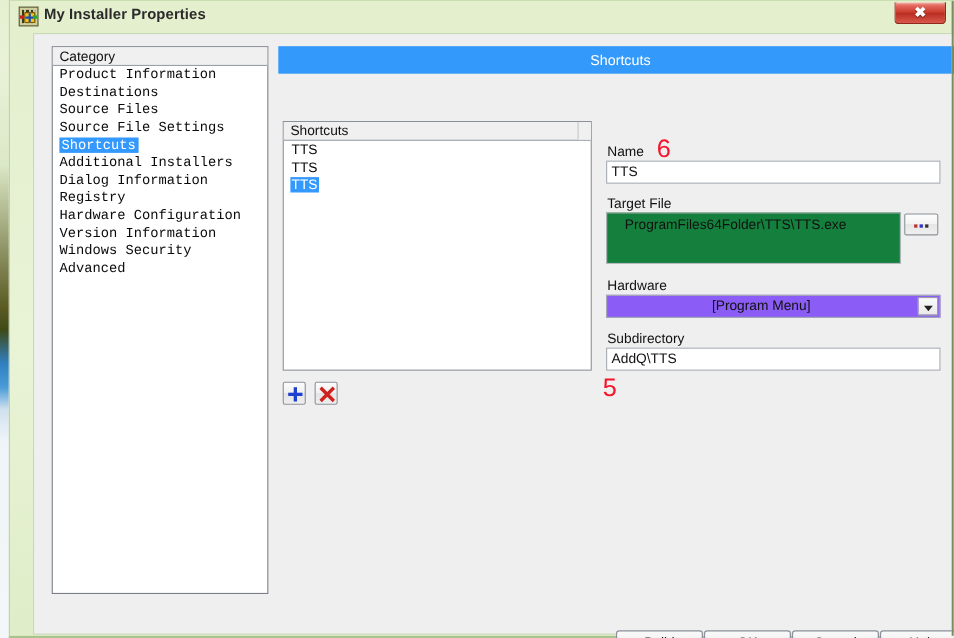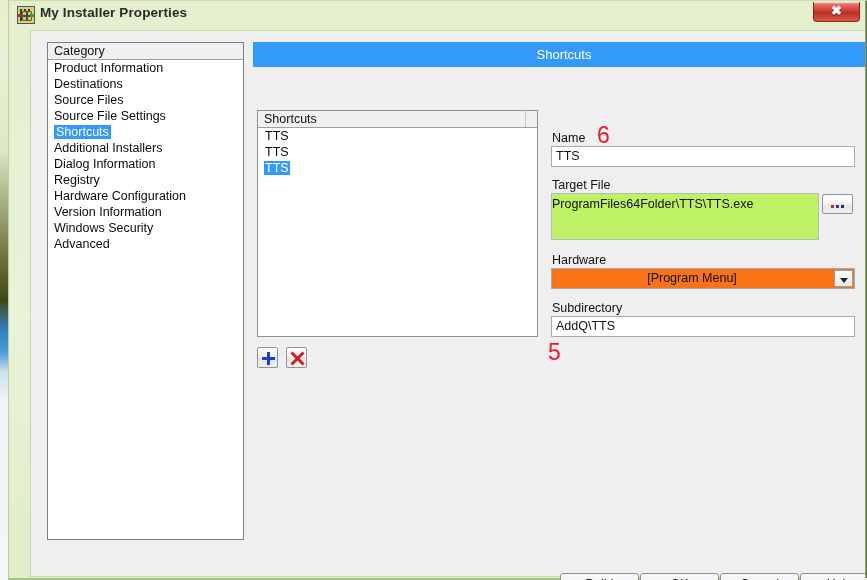--- a/index.html
+++ b/index.html
@@ -110,21 +110,21 @@
     background: #f0f0f0;
     border-bottom: 1px solid #9aa0a8;
     padding-left: 6px;
     font-size: 12.5px; color: #111;
   }
   #category-list { padding: 0; margin: 0; list-style: none; }
   #category-list li {
     height: 16px; line-height: 16px;
     padding-left: 6px;
     font-size: 12.5px; color: #0a0a0a;
-    white-space: nowrap; cursor: default;
+    white-space: nowrap; cursor: default; font-family: Liberation Mono, monospace;
   }
   #category-list li.sel-wrap { padding-left: 0; }
 
   
   #page-header {
     position: absolute; left: 222px; top: 11px; width: 622px; height: 25px;
     background: #3399fb;
     color: #ffffff;
     font-size: 13px;
     text-align: center;
@@ -189,39 +189,39 @@
     padding: 0 0 0 4px;
     line-height: 19px;
     white-space: nowrap; overflow: hidden;
   }
   #name-label { left: 521px; top: 100px; }
   #name-input { left: 520px; top: 115px; width: 304px; height: 21px; }
 
   #target-label { left: 521px; top: 147px; }
   #target-box {
     position: absolute; left: 520px; top: 162px; width: 268px; height: 47px;
-    background: #bef264; border: 1px solid #b6bac0;
-    font-size: 12.5px; color: #111; padding: 3px 0 0 0;
+    background: #15803d; border: 1px solid #b6bac0;
+    font-size: 12.5px; color: #111; padding: 3px 0 0 16px;
     white-space: nowrap; overflow: hidden;
   }
   #browse-button {
     position: absolute; left: 791px; top: 163px; width: 31px; height: 20px;
     background: linear-gradient(to bottom, #fdfdfd 0%, #f3f3f3 48%, #e6e6e6 50%, #efefef 100%);
     border: 1px solid #8e9399; border-radius: 2px; cursor: pointer;
   }
   #browse-button .dots {
     position: absolute; left: 0; right: 0; top: 4px; text-align: center;
     font-size: 11px; letter-spacing: 1px; line-height: 11px;
   }
   #browse-button .dots i { display:inline-block; width:3px; height:3px; margin:0 1px; }
 
   #directory-label { left: 521px; top: 222px; }
   #directory-select {
     position: absolute; left: 520px; top: 237px; width: 304px; height: 21px;
-    background: #f97316; border: 1px solid #a6abb2; cursor: pointer;
+    background: #8b5cf6; border: 1px solid #a6abb2; cursor: pointer;
   }
   #directory-select .val {
     position:absolute; left:0; right:22px; top:0; height:19px; line-height:19px;
     text-align:center; font-size:12.5px; color:#111;
   }
   #directory-select .arrow-box {
     position:absolute; right:1px; top:1px; width:19px; height:17px;
     background: linear-gradient(to bottom,#fbfbfb,#e9e9e9);
     border: 1px solid #9aa0a8; border-radius:1px;
   }

